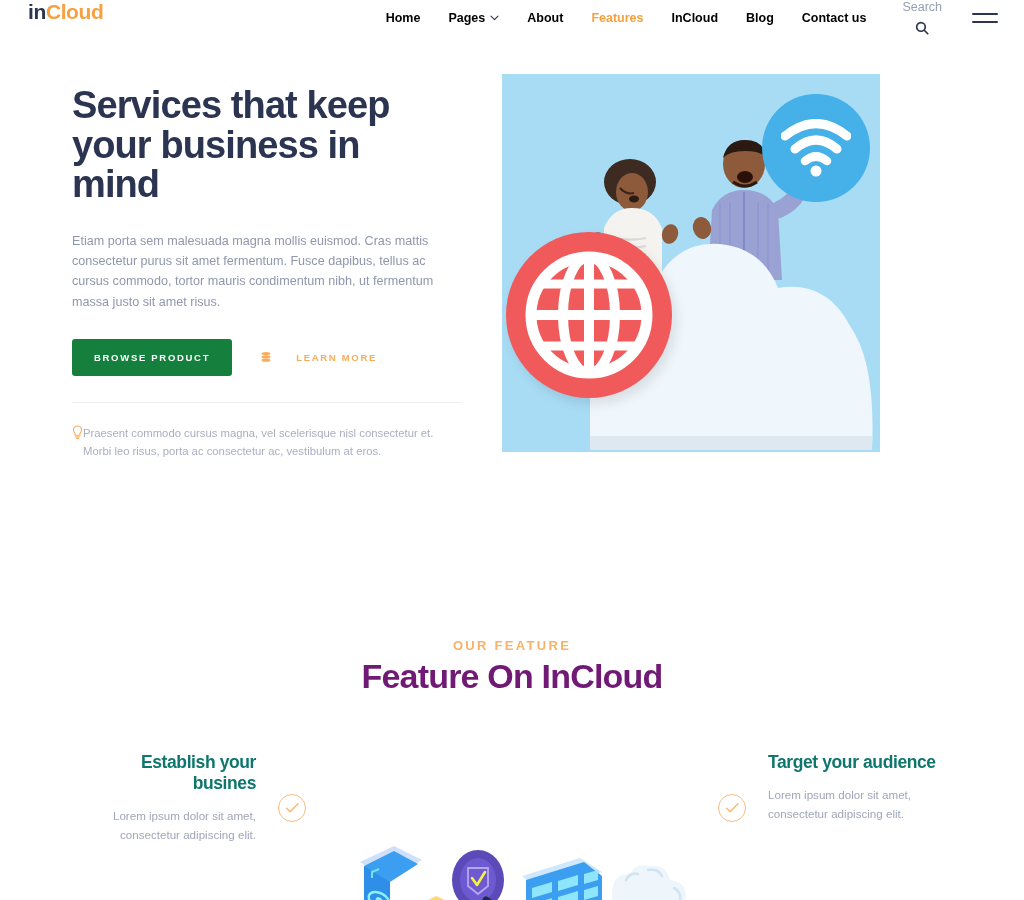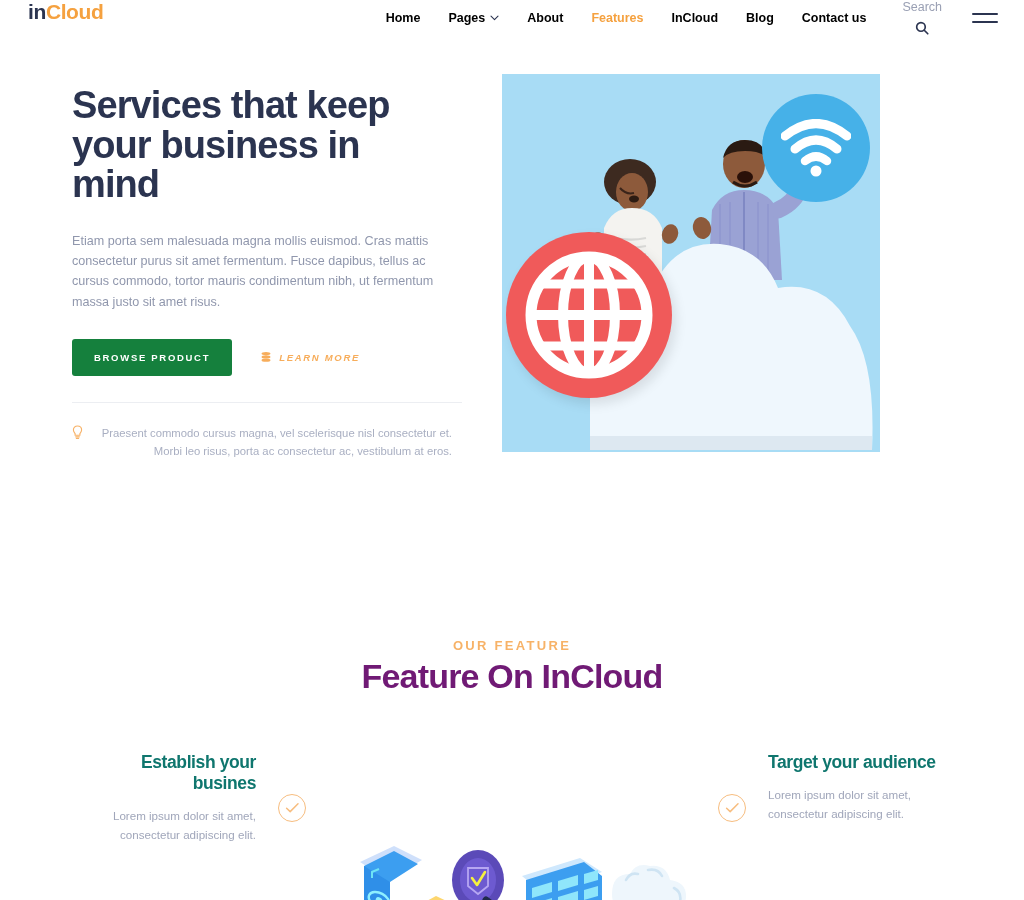--- a/index.html
+++ b/index.html
@@ -130,40 +130,38 @@
     font-weight:bold;
     letter-spacing:1.7px;
     padding:13px 22px;
     border-radius:3px;
     cursor:pointer;
     white-space:nowrap;
   }
   .btn-link {
     display:flex;
     align-items:center;
-    gap:7px;
+    gap:24px;
     margin-left:28px;
     color:#f7ad5b;
     font-size:9.5px;
     font-weight:bold;
     letter-spacing:1.7px;
     cursor:pointer;
     white-space:nowrap;
-    font-style:italic;
   }
   .divider {
     width:390px;
     height:1px;
     background:#eceef2;
     margin-bottom:22px;
   }
   .note {
     display:flex;
     max-width:380px;
-    text-align:right;
   }
   .note-text {
     font-size:11.3px;
     line-height:1.55;
     color:#a9afc2;
   }
 
   
   .hero-right {
     margin-left:2px;

